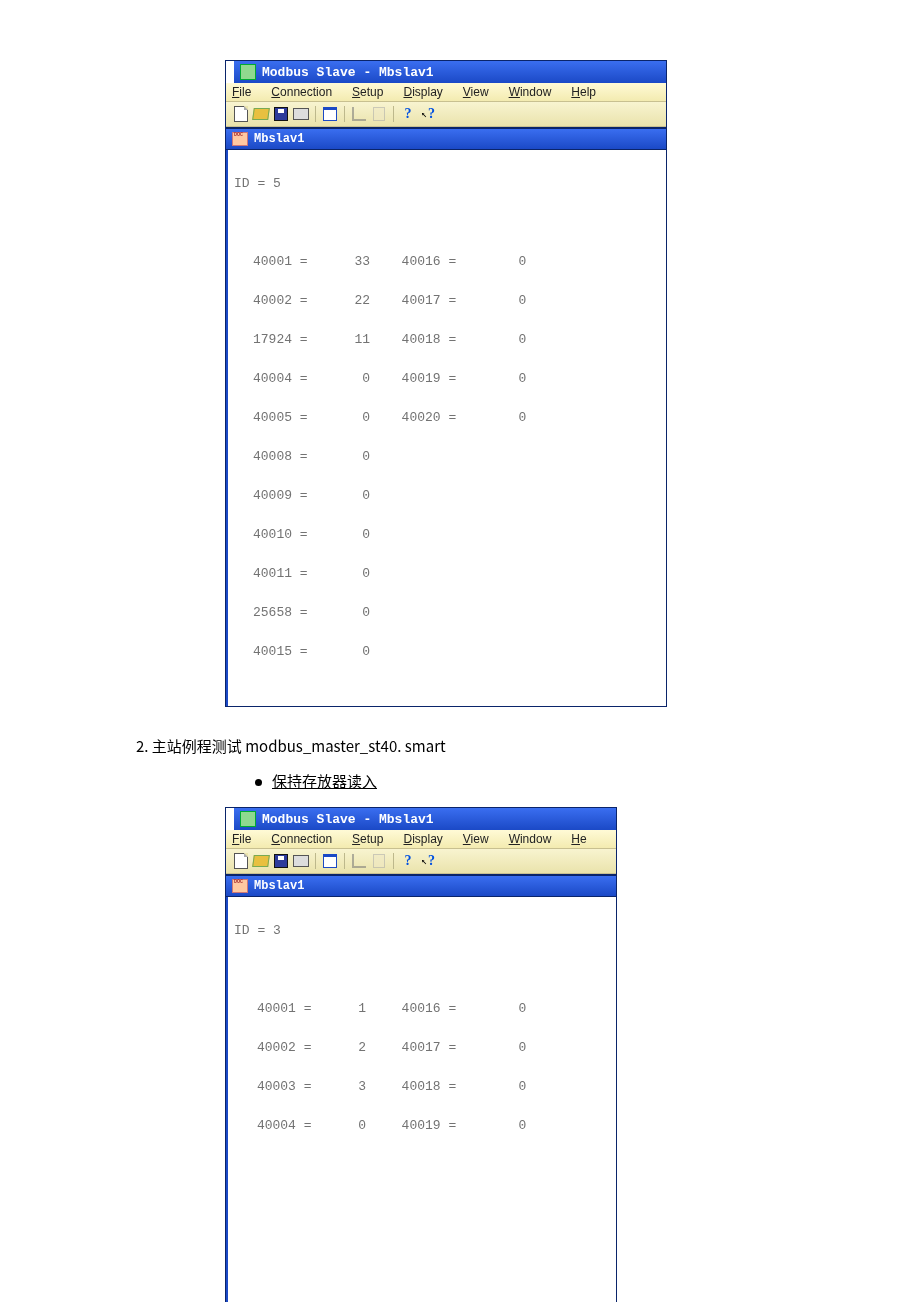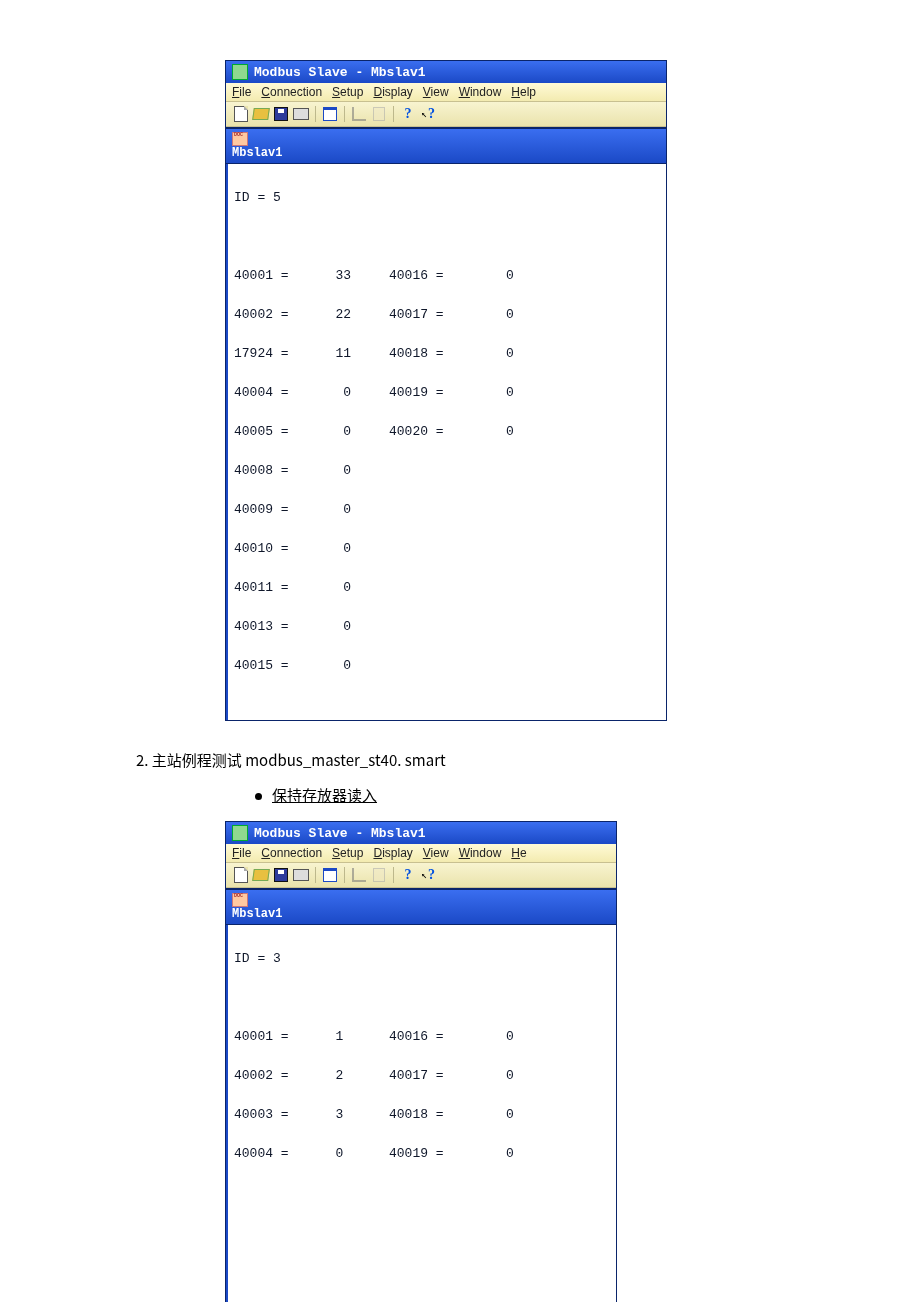--- a/index.html
+++ b/index.html
@@ -24,33 +24,34 @@
   .app-window.w2 { width: 390px; }
   .title-bar {
     background: linear-gradient(to bottom, #3a6ef0, #1b49c6);
     color: #fff;
     display: flex;
     align-items: center;
     padding: 3px 6px;
     font-family: "Courier New", monospace;
     font-weight: bold;
     font-size: 13px;
+    margin-left: 8px;
   }
   .title-bar-icon {
     width: 14px; height: 14px;
     background: #8fd98f;
     margin-right: 6px;
     border: 1px solid #0a3;
     flex: 0 0 auto;
   }
   .menu-bar {
     background: linear-gradient(to bottom, #fffad6, #f3ebb0);
     padding: 2px 6px;
     display: flex;
-    gap: 10px;
+    gap: 20px;
     font-size: 12px;
     font-family: Tahoma, sans-serif;
     color: #222;
   }
   .menu-bar span { cursor: default; }
   .menu-bar span u { text-decoration: underline; }
   .toolbar {
     background: linear-gradient(to bottom, #f8f4d0, #eae3ac);
     padding: 3px 6px;
     display: flex;
@@ -70,54 +71,53 @@
     width: 1px;
     height: 16px;
     background: #bdb88c;
     margin: 0 3px;
   }
   .doc-header {
     background: linear-gradient(to bottom, #3a6ef0, #1b49c6);
     color: #fff;
     padding: 3px 6px;
     display: flex;
-    align-items: flex-start;
+    align-items: center;
     font-weight: bold;
     font-size: 12px;
     border-top: 2px solid #0a246a;
     border-bottom: 1px solid #0a246a;
     font-family: "Courier New", monospace;
-    flex-direction: column;
   }
   .doc-header-icon {
     width: 14px; height: 12px;
     background: #ffc9a1;
     border: 1px solid #c77;
     margin-right: 6px;
     position: relative;
   }
   .doc-header-icon::before{
     content:"DOC";
     position:absolute;
     font-size:5px;
     top:-1px;left:1px;
     color:#a33;
   }
   .data-area {
     background: #ffffff;
     padding: 4px 6px 6px 6px;
     font-family: "Courier New", monospace;
     font-size: 13px;
-    color: #0f172a;
+    color: #737373;
     line-height: 1.5;
     white-space: pre;
     border-left: 2px solid #1b49c6;
     overflow: hidden;
   }
-  .data-row { display: flex; }
+  .data-row { display: flex; text-align: center; }
   .col1 { width: 155px; }
   .col2 { width: 150px; }
   .doc-text {
     margin-left: 96px;
     font-family: SimSun, "Noto Sans CJK SC", sans-serif;
     font-size: 15px;
     margin-top: 28px;
     margin-bottom: 8px;
   }
   .bullet-line {
@@ -211,21 +211,21 @@
 <div>&nbsp;</div>
 <div class="data-row"><span class="col1">40001 =      33</span><span class="col2">40016 =        0</span></div>
 <div class="data-row"><span class="col1">40002 =      22</span><span class="col2">40017 =        0</span></div>
 <div class="data-row"><span class="col1">17924 =      11</span><span class="col2">40018 =        0</span></div>
 <div class="data-row"><span class="col1">40004 =       0</span><span class="col2">40019 =        0</span></div>
 <div class="data-row"><span class="col1">40005 =       0</span><span class="col2">40020 =        0</span></div>
 <div class="data-row"><span class="col1">40008 =       0</span><span class="col2"></span></div>
 <div class="data-row"><span class="col1">40009 =       0</span><span class="col2"></span></div>
 <div class="data-row"><span class="col1">40010 =       0</span><span class="col2"></span></div>
 <div class="data-row"><span class="col1">40011 =       0</span><span class="col2"></span></div>
-<div class="data-row"><span class="col1">40013 =       0</span><span class="col2"></span></div>
+<div class="data-row"><span class="col1">25658 =       0</span><span class="col2"></span></div>
 <div class="data-row"><span class="col1">40015 =       0</span><span class="col2"></span></div>
     </div>
   </div>
 
   <div class="doc-text">2.  主站例程测试 modbus_master_st40. smart</div>
   <div class="bullet-line">
     <span class="bullet-dot"></span><span>保持存放器读入</span>
   </div>
 
   <div class="app-window w2">

